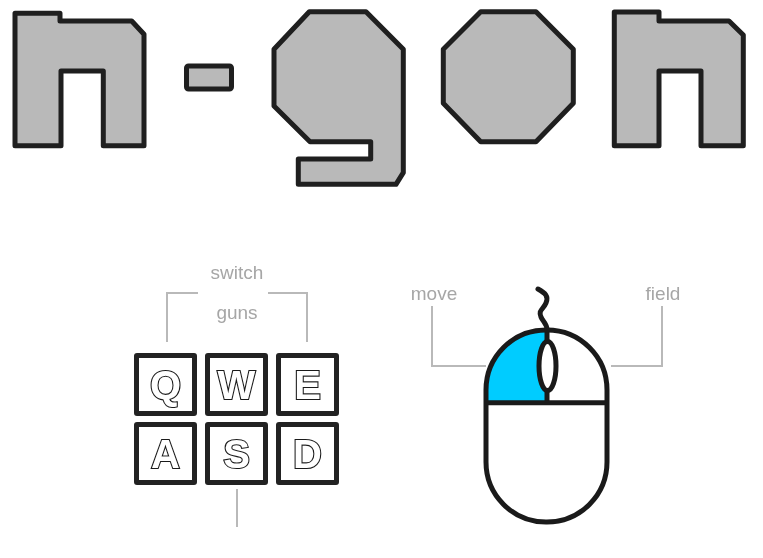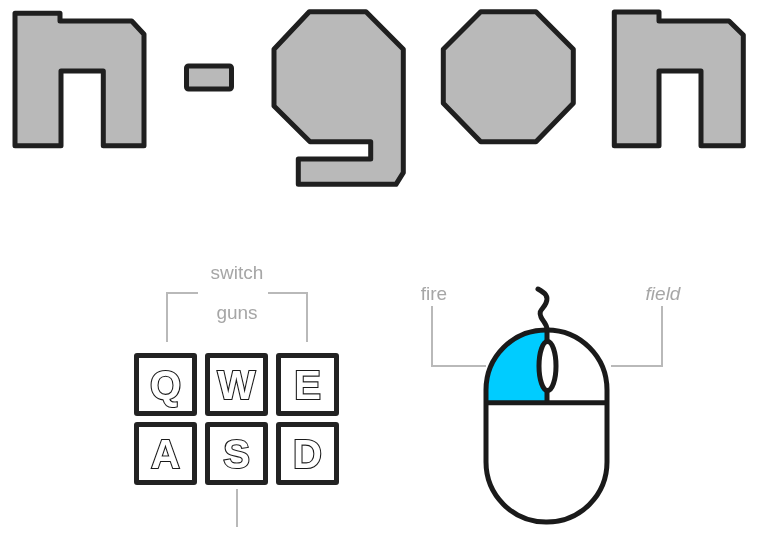--- a/index.html
+++ b/index.html
@@ -85,22 +85,22 @@
       </svg>
   </div>
   <div class="key" style="left:276px;top:422px;">
     <svg width="53" height="53" viewBox="0 0 53 53">
         <text x="26.5" y="41">D</text>
       </svg>
   </div>
 
   <div class="guide" style="left:236px;top:489px;width:2px;height:38px;"></div>
 
-  <div class="anno" style="left:394px;top:284px;width:80px;">fire</div>
-  <div class="anno" style="left:623px;top:284px;width:80px;font-style:italic;">field</div>
+  <div class="anno" style="left:394px;top:284px;width:80px;">move</div>
+  <div class="anno" style="left:623px;top:284px;width:80px;">field</div>
 
   <div class="guide" style="left:431px;top:306px;width:2px;height:61px;"></div>
   <div class="guide" style="left:431px;top:365px;width:55px;height:2px;"></div>
 
   <div class="guide" style="left:661px;top:306px;width:2px;height:61px;"></div>
   <div class="guide" style="left:611px;top:365px;width:52px;height:2px;"></div>
 
   <svg id="mouse-svg" width="300" height="298" viewBox="0 0 300 298">
 
     <rect x="86" y="70" width="121" height="192" rx="60" ry="60" fill="#ffffff"></rect>

